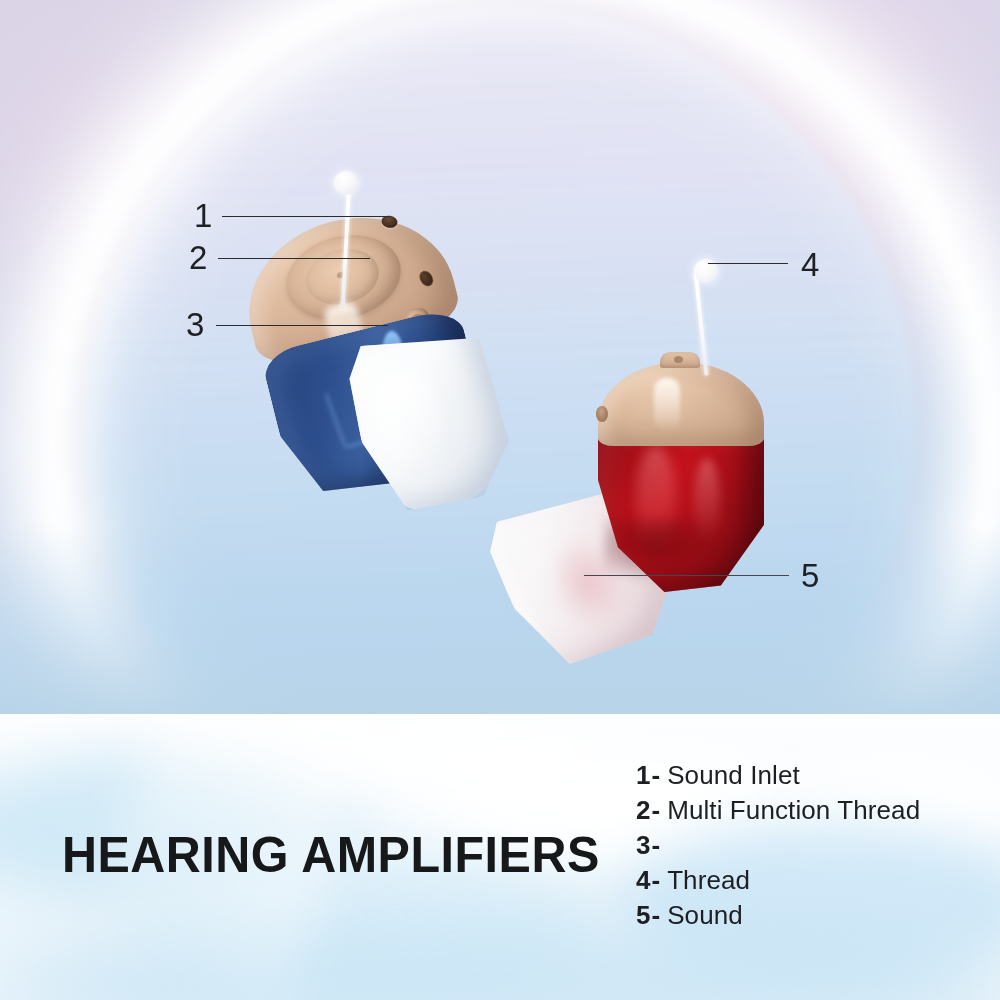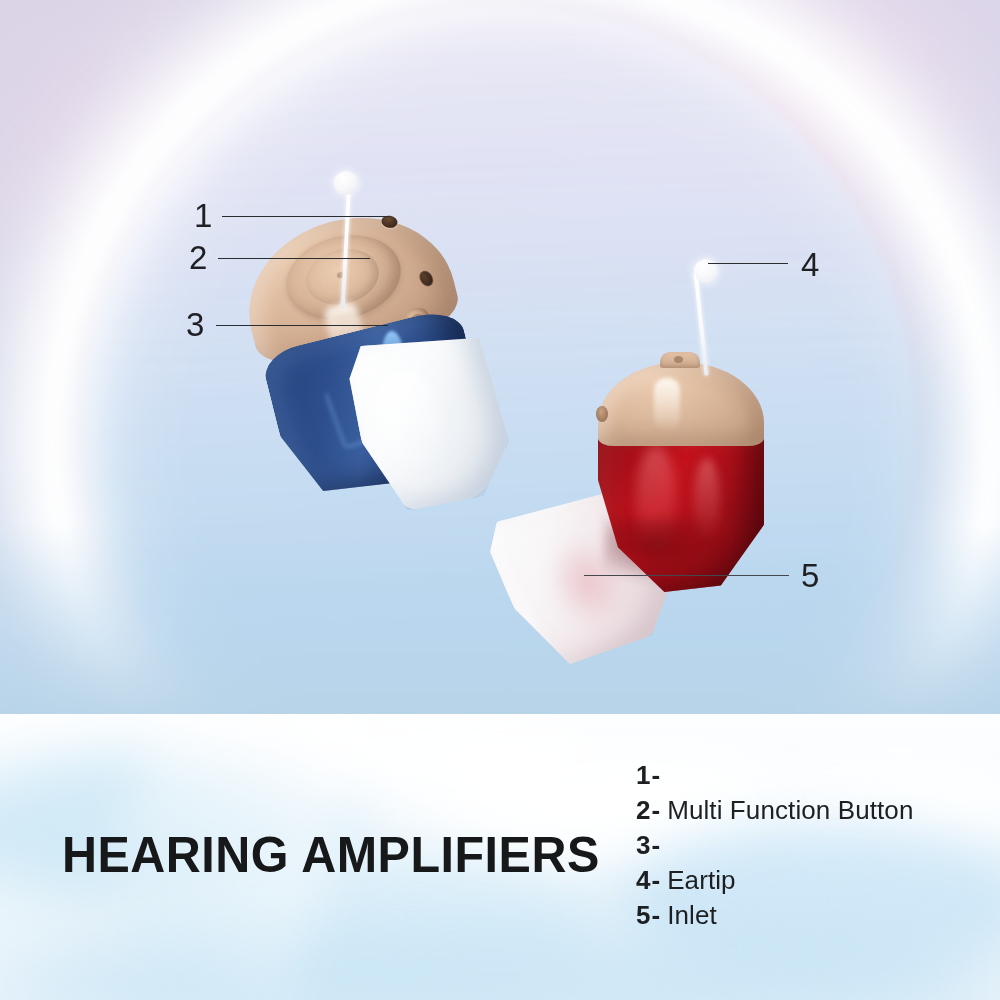--- a/index.html
+++ b/index.html
@@ -399,35 +399,36 @@
     <div class="cloud c5"></div>
     <div class="beam"></div>
   </div>
 
   <div class="title">HEARING AMPLIFIERS</div>
 
   <div class="legend">
     <div class="legend-row">
       <span class="legend-num">1</span>
       <span class="legend-dash">-</span>
+      <span class="legend-label">Sound Inlet</span>
     </div>
     <div class="legend-row">
       <span class="legend-num">2</span>
       <span class="legend-dash">-</span>
-      <span class="legend-label">Multi Function Button</span>
+      <span class="legend-label">Multi Function Thread</span>
     </div>
     <div class="legend-row">
       <span class="legend-num">3</span>
       <span class="legend-dash">-</span>
     </div>
     <div class="legend-row">
       <span class="legend-num">4</span>
       <span class="legend-dash">-</span>
-      <span class="legend-label">Eartip</span>
+      <span class="legend-label">Thread</span>
     </div>
     <div class="legend-row">
       <span class="legend-num">5</span>
       <span class="legend-dash">-</span>
-      <span class="legend-label">Inlet</span>
+      <span class="legend-label">Sound</span>
     </div>
   </div>
 
 </div>
 
 </body></html>

